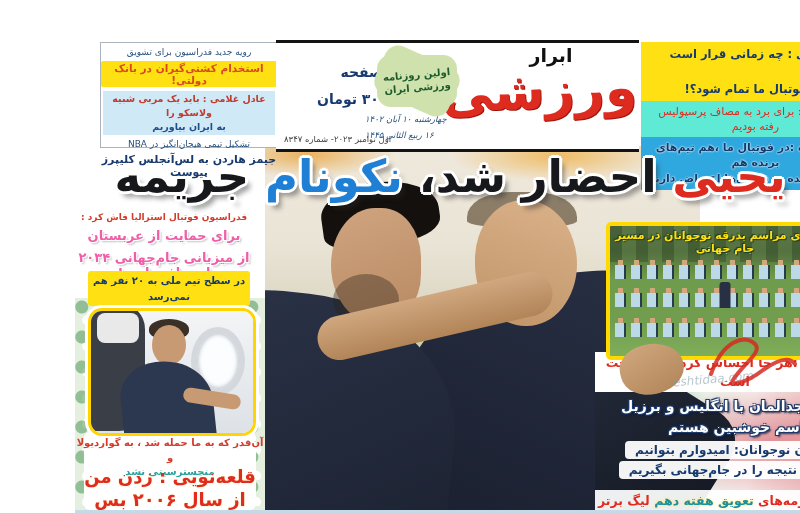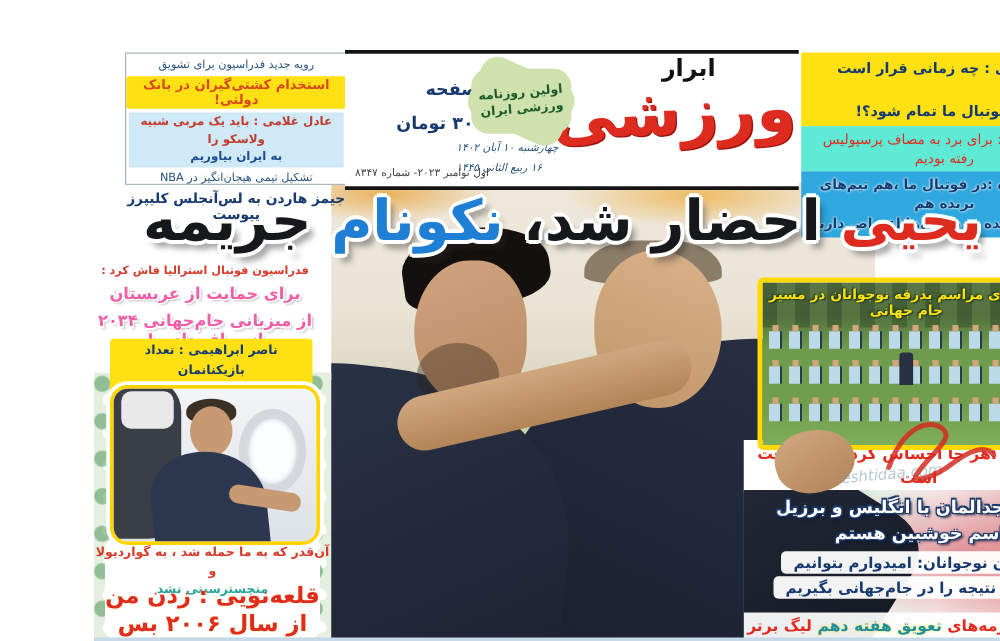--- a/index.html
+++ b/index.html
@@ -184,21 +184,20 @@
   </div>
 
   <div class="left-col-bg"></div>
   <div class="left-pattern"></div>
 
   <div class="aus-kicker">فدراسیون فوتبال استرالیا فاش کرد :</div>
   <div class="aus-line aus1">برای حمایت از عربستان</div>
   <div class="aus-line aus2">از میزبانی جام‌جهانی ۲۰۳۴ انصراف دادیم!</div>
 
   <div class="ebr-box">
-    <div>ناصر ابراهیمی : تعداد بازیکنانمان</div>
     <div>در سطح تیم ملی به ۲۰ نفر هم نمی‌رسد</div>
   </div>
 
   <div class="plane-box">
     <div class="plane-bg"></div>
     <div class="plane-window"></div>
     <div class="plane-seat"></div>
     <div class="plane-towel"></div>
     <div class="pman-hair"></div>
     <div class="pman-head"></div>

